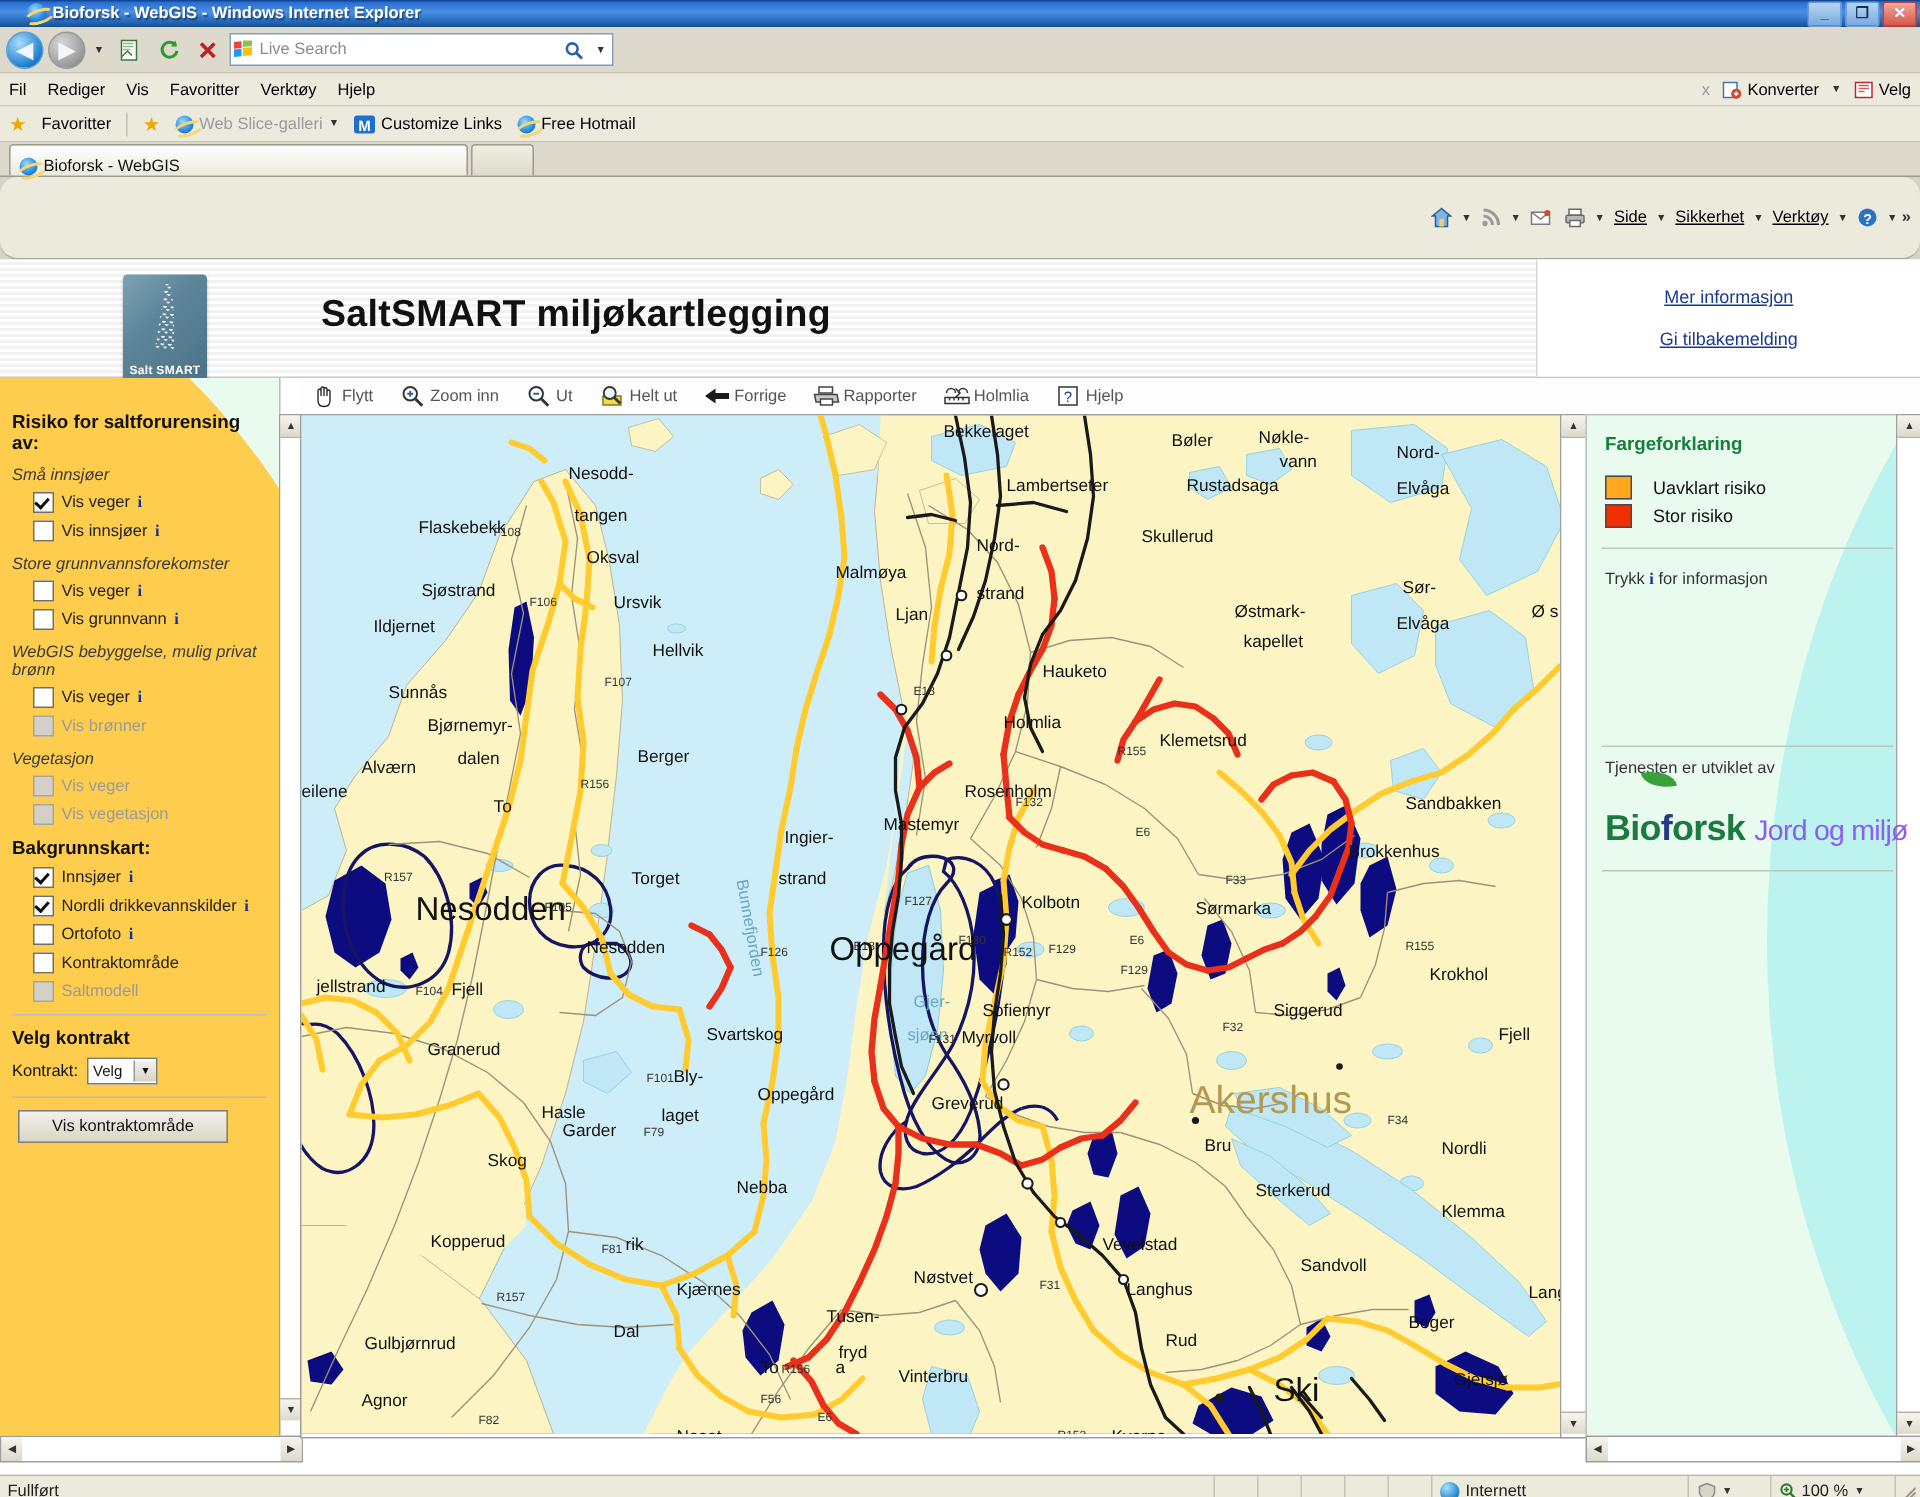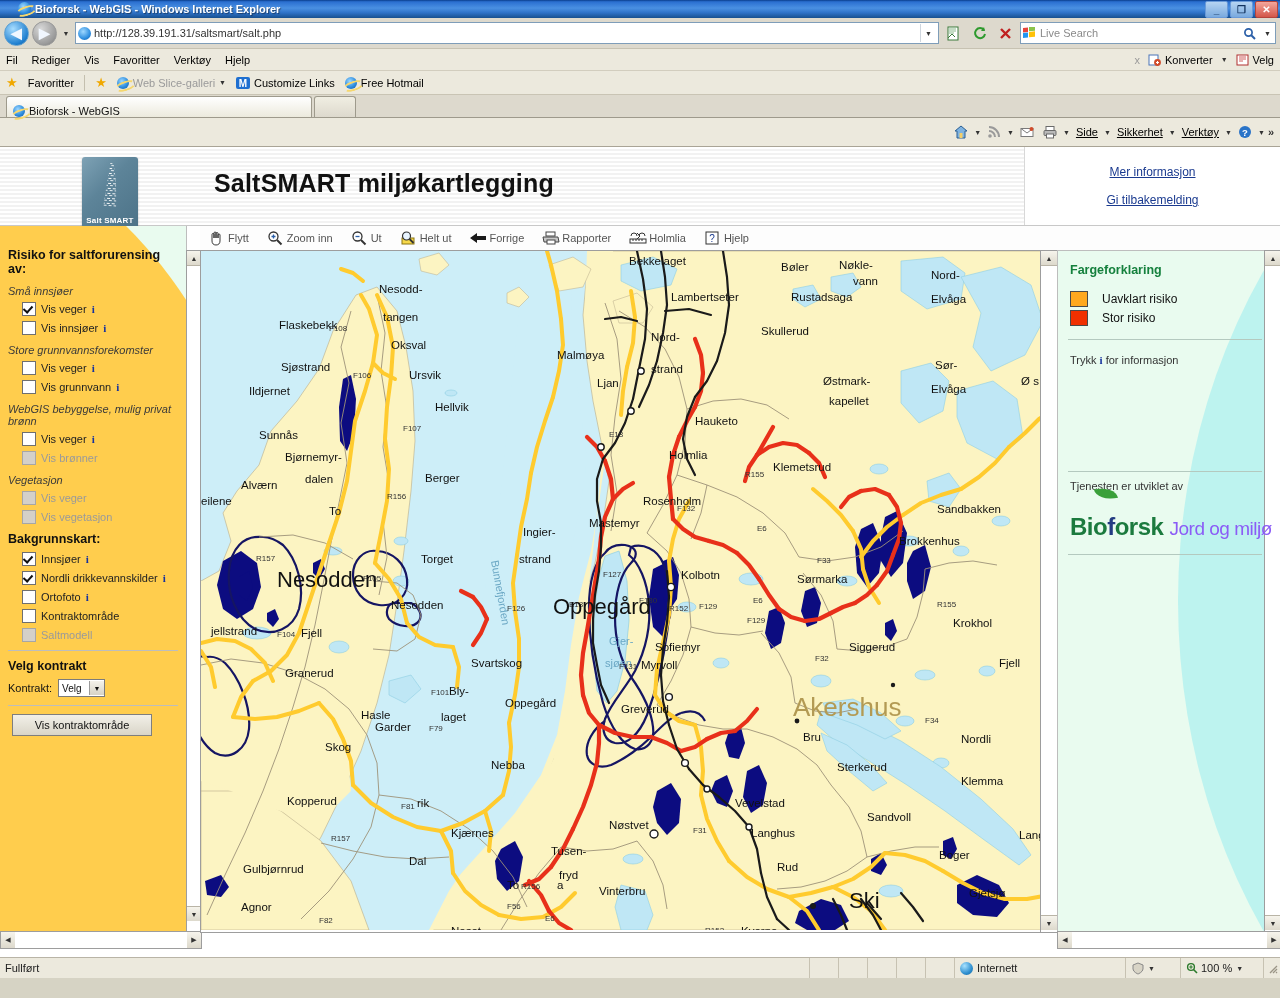--- a/index.html
+++ b/index.html
@@ -90,21 +90,21 @@
   }
   .tab{
     width:292px;height:20px;background:linear-gradient(to bottom,#ffffff,#eceadd);
     border:1px solid #9e9a8c;border-bottom:none;border-radius:3px 3px 0 0;
     display:flex;align-items:flex-end;gap:4px;padding:0 6px;font-size:11px;color:#111;
   }
   .tab.newtab{width:28px;background:linear-gradient(to bottom,#f0eee2,#ddd9cd);}
   
   .cmdbar{
     height:24px;background:#ece9dd;display:flex;align-items:center;
-    justify-content:flex-end;padding:2px 6px;gap:3px;font-size:11px;border-bottom:1px solid #a9a496;
+    justify-content:flex-end;padding:15px 6px;gap:3px;font-size:11px;border-bottom:1px solid #a9a496;border-radius:12px;
   }
   .cmd-item{display:flex;align-items:center;gap:2px;padding:1px 3px;}
   .caret{font-size:7px;color:#333;}
   
   .page{
     position:relative;width:1280px;height:810px;background:#ffffff;overflow:hidden;
   }
   
   .siteheader{
     height:78px;position:relative;
@@ -253,25 +253,20 @@
     <div class="tb-btn">_</div>
     <div class="tb-btn">❐</div>
     <div class="tb-btn close">✕</div>
   </div>
 </div>
 
 <div class="addressbar">
   <div class="navbtn back">◀</div>
   <div class="navbtn fwd">▶</div>
   <div style="width:12px;display:flex;align-items:center;justify-content:center;font-size:7px;color:#333;">▼</div>
-  <div class="urlbox">
-    <span class="favico"></span>
-    <span class="urltext">http://128.39.191.31/saltsmart/salt.php</span>
-    <span class="urlcaret">▼</span>
-  </div>
   <div class="iconbtn">
     <svg width="15" height="15" viewBox="0 0 15 15">
         <rect x="2" y="1" width="10" height="13" fill="#fff" stroke="#3a7a3a"></rect>
         <path d="M3 3h7M3 5h7M3 7h5" stroke="#8ab88a" stroke-width="1"></path>
         <path d="M2 12l4-4 3 3" stroke="#3a7a3a" fill="none"></path>
       </svg>
   </div>
   <div class="iconbtn">
     <svg width="15" height="15" viewBox="0 0 15 15">
         <path d="M12 4a5 5 0 1 0 1 4" stroke="#2e9a2e" stroke-width="2" fill="none"></path>

